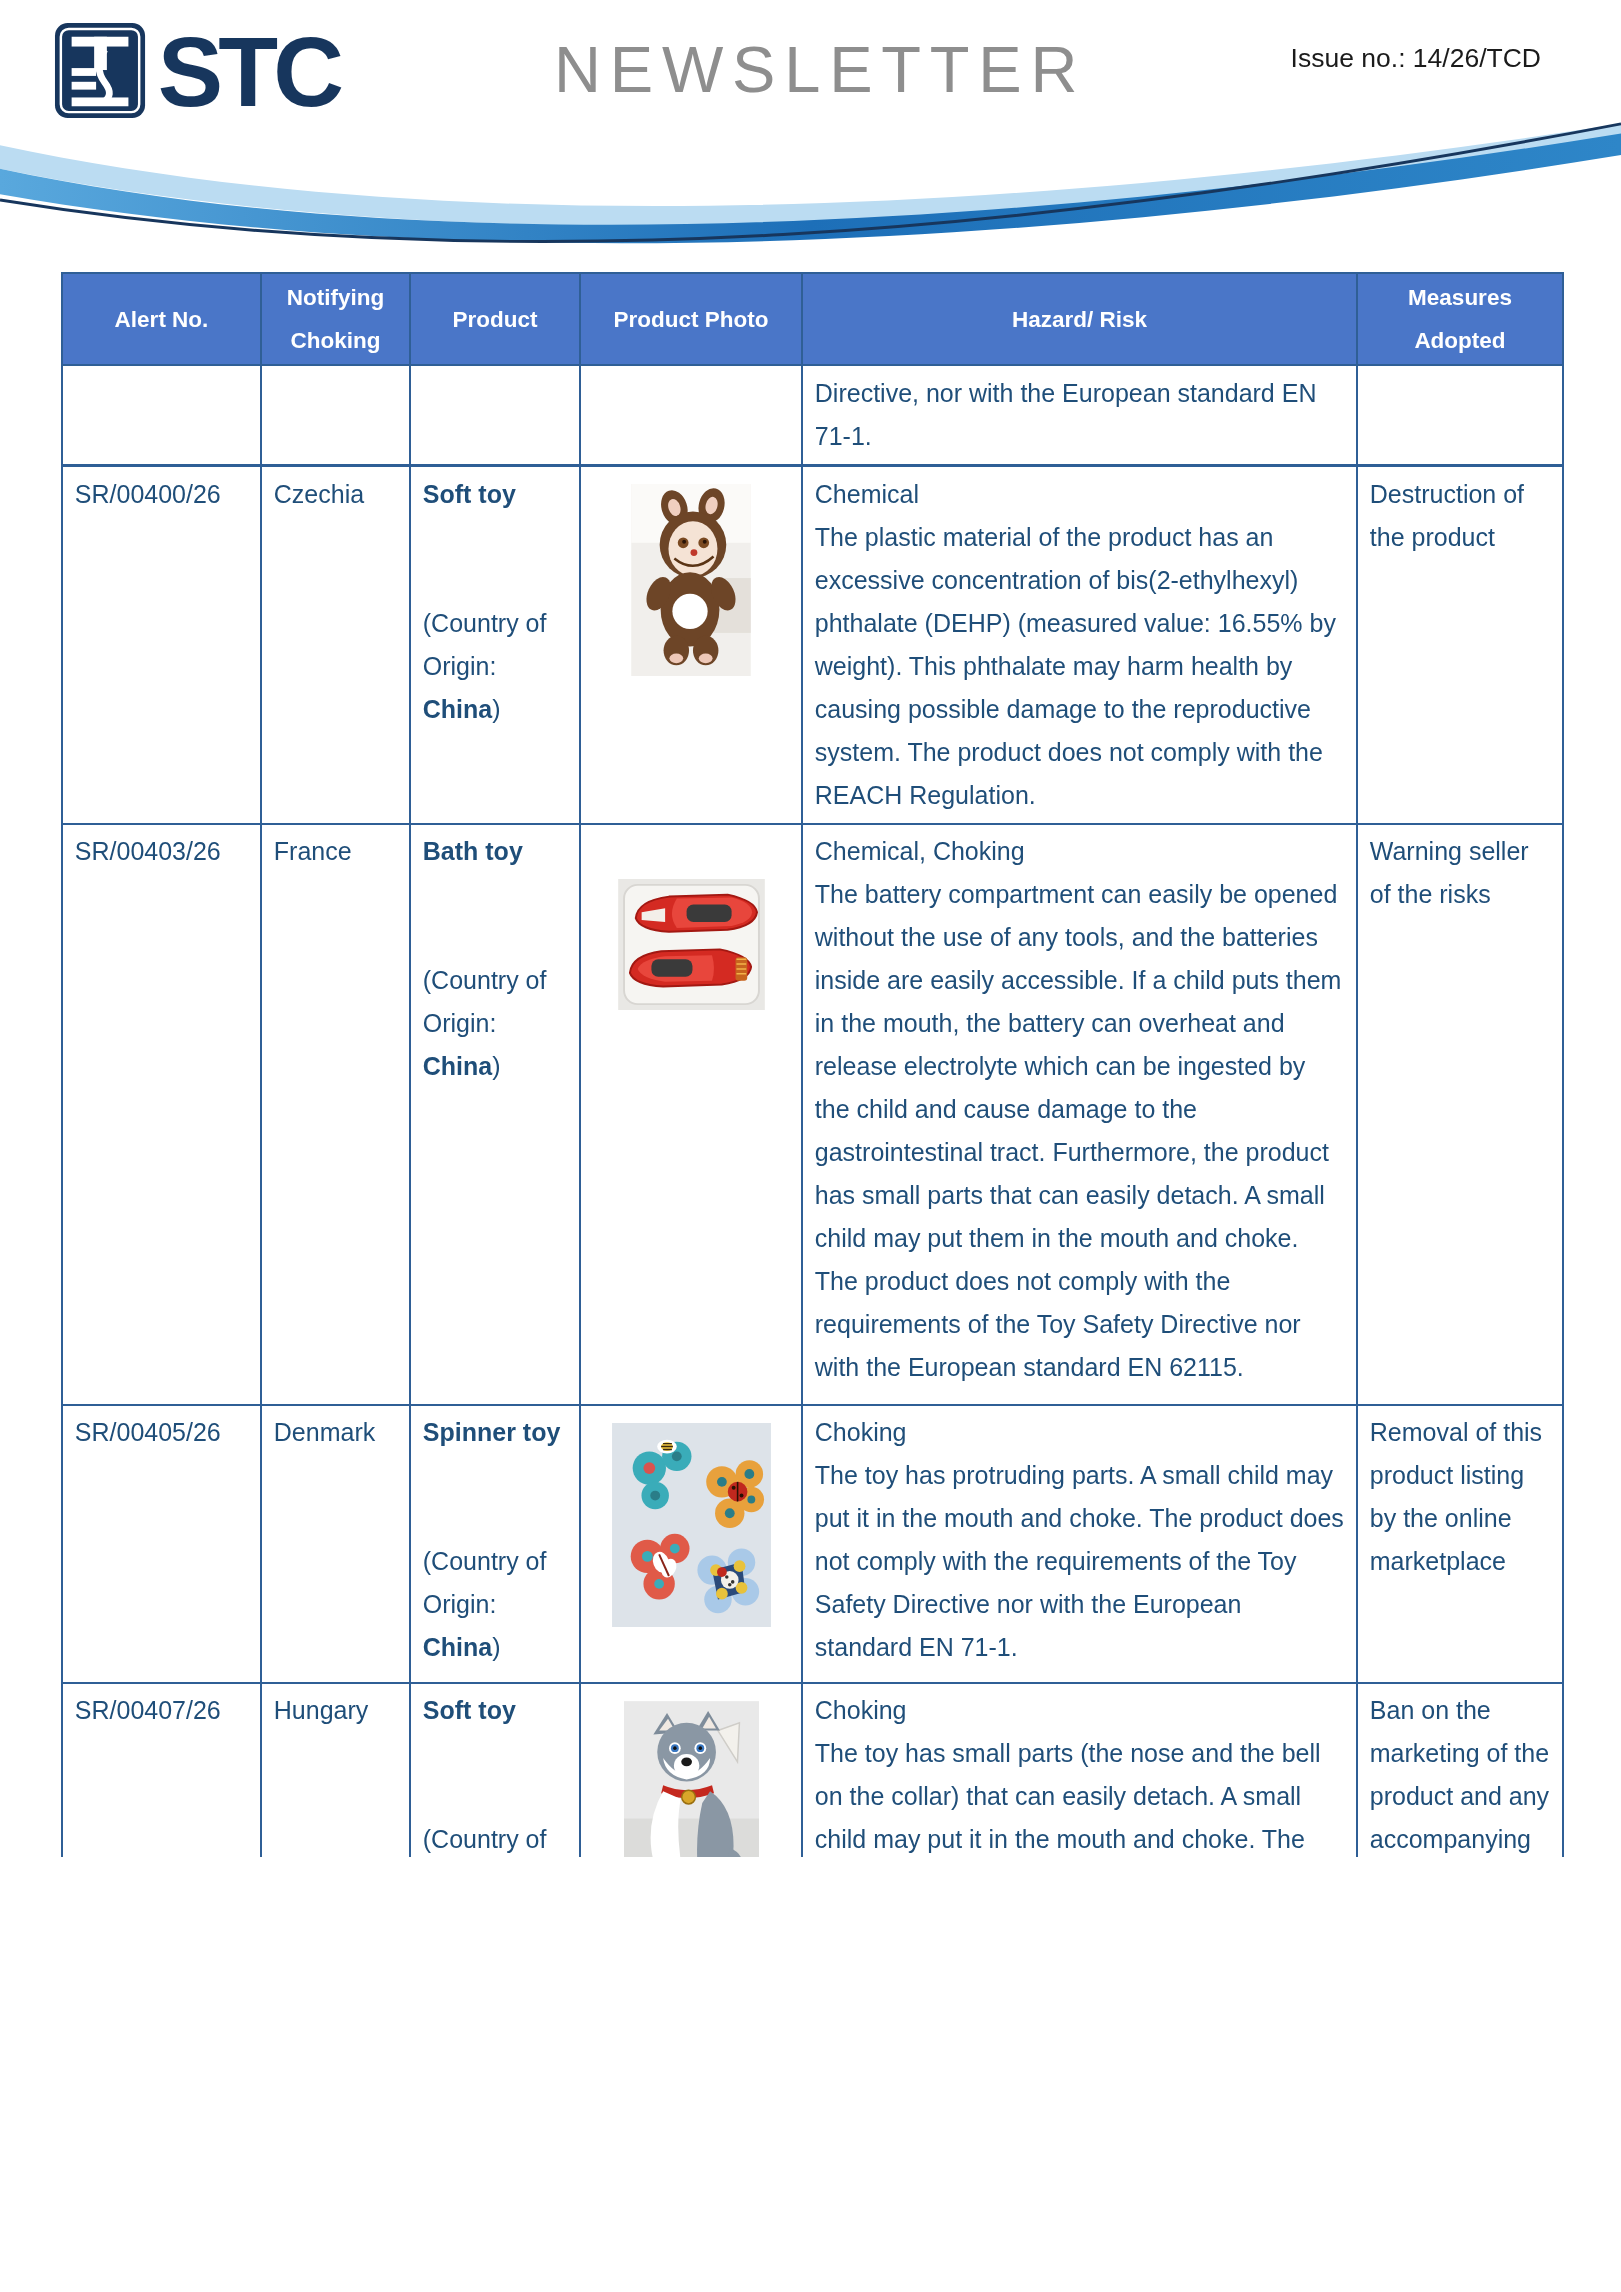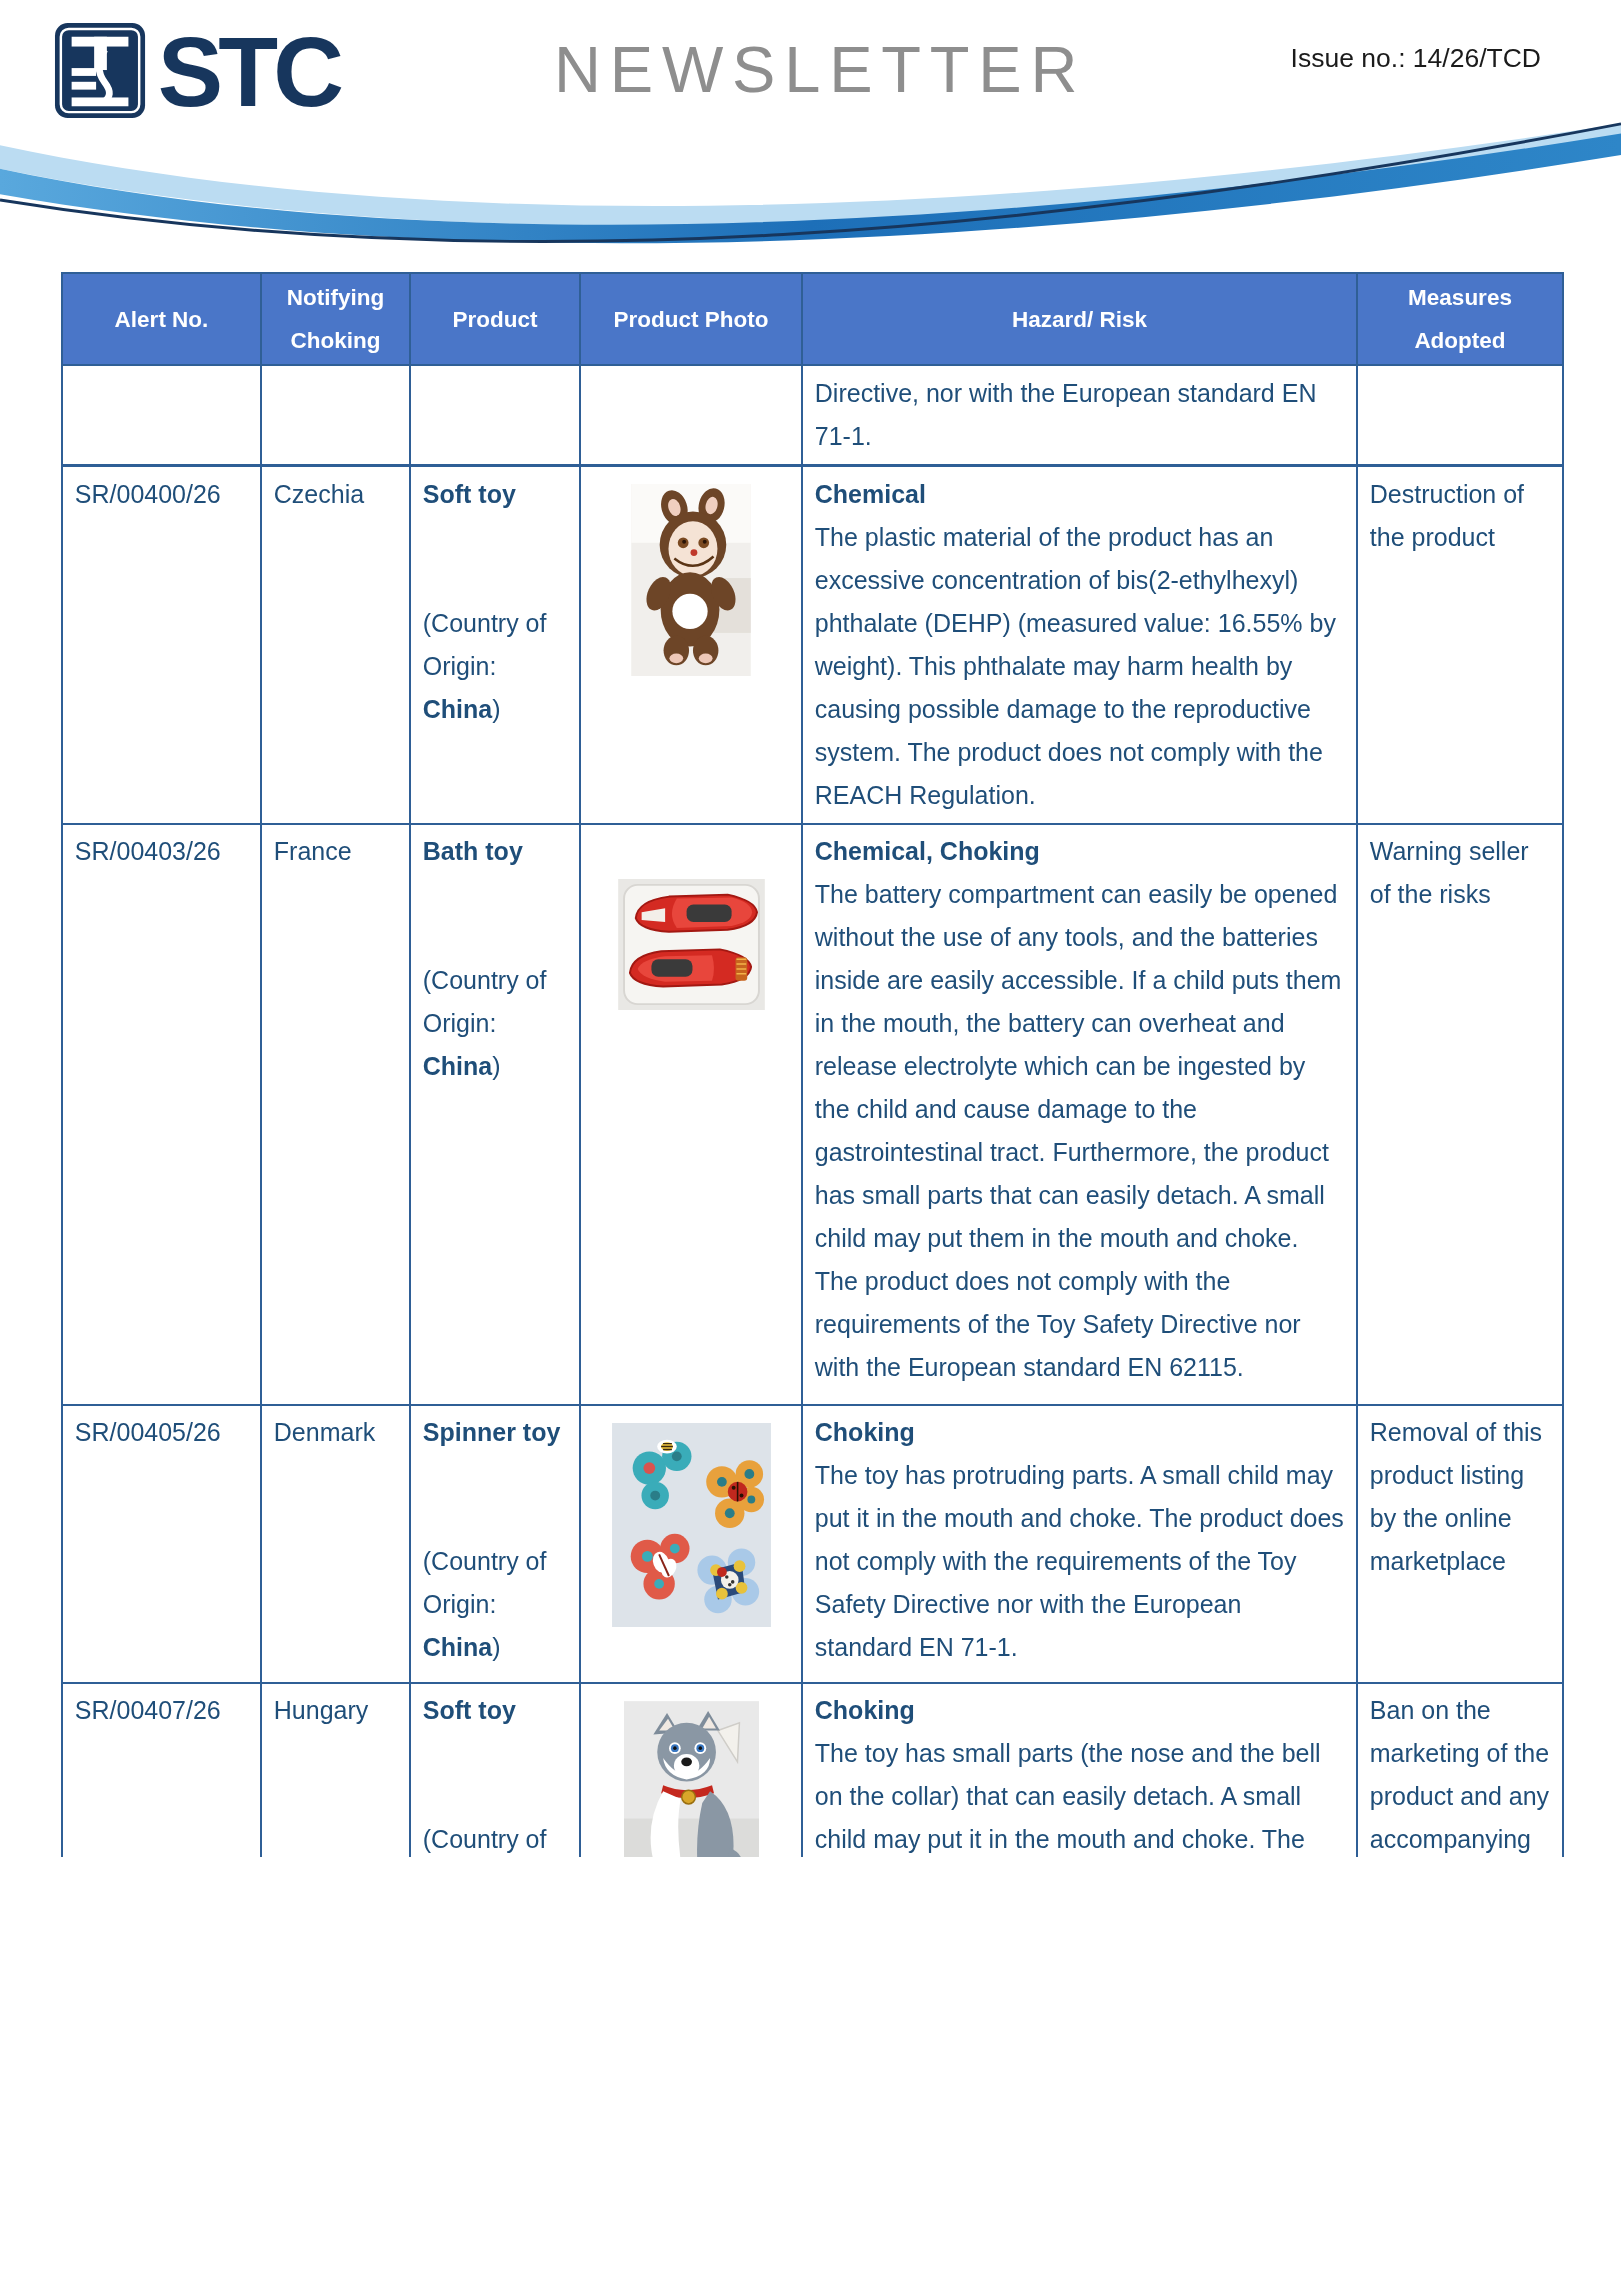--- a/index.html
+++ b/index.html
@@ -17,21 +17,21 @@
 
   
   table.alerts{position:absolute;left:61px;top:272px;width:1500px;border-collapse:collapse;
                table-layout:fixed;}
   table.alerts th,table.alerts td{border:2px solid #2f5f96;vertical-align:top;padding:5.9px 11.8px;
                color:#1f4e79;font-size:25px;line-height:43px;word-wrap:break-word;}
   table.alerts th{background:#4a76c8;color:#fff;font-weight:bold;font-size:22.5px;
                vertical-align:middle;text-align:center;padding:2px 5.9px;}
   tr.cont-row td{border-bottom-width:3.9px;}
   .cell-bold{font-weight:bold;}
-  .hazard-title{font-weight:bold;margin:0;}
+  .hazard-title{font-weight:normal;margin:0;}
   .hazard-body{margin:0;}
   .origin{margin:86px 0 0 0;}
   .photo-cell{text-align:center;}
   .photo-wrap{display:inline-block;margin-top:11.8px;}
   .photo-wrap.boat{margin-top:49px;}
 
   
   .page-num{position:absolute;right:96px;top:2099px;font-size:26.5px;color:#111;}
   .disclaimer{position:absolute;left:61px;top:2135px;width:1161px;font-size:19px;color:#b5b5b5;
               line-height:41px;}

